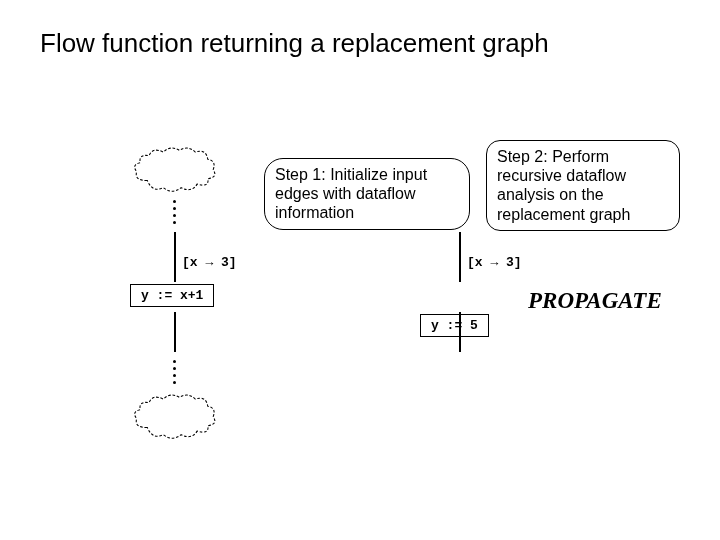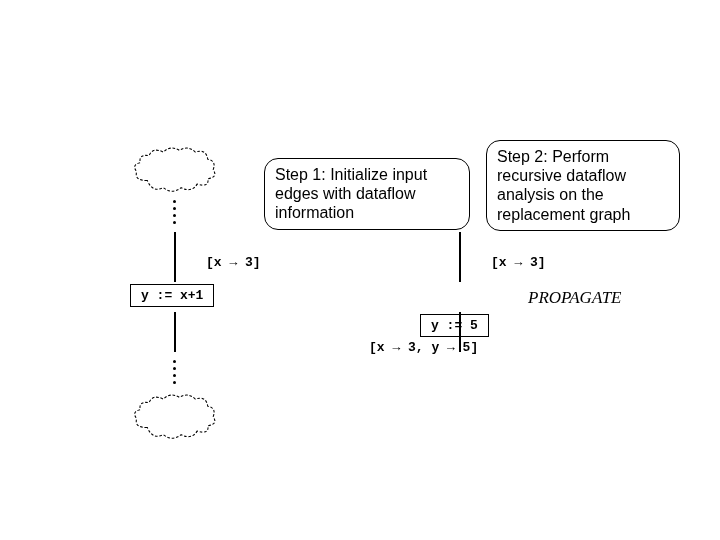--- a/index.html
+++ b/index.html
@@ -16,41 +16,42 @@
   .dots-top{top:196px;height:30px;}
   .dots-bot{top:356px;height:30px;}
   
   .edge{position:absolute;background:#000;width:2px;}
   .edge-in-left{left:174px;top:232px;height:50px;}
   .edge-out-left{left:174px;top:312px;height:40px;}
   .edge-in-right{left:459px;top:232px;height:50px;}
   .edge-out-right{left:459px;top:312px;height:40px;}
   
   .mono{font-family:"Courier New",monospace;font-size:13px;font-weight:bold;}
-  .lbl{position:absolute;white-space:nowrap;margin-left:24px;}
+  .lbl{position:absolute;white-space:nowrap;}
   .lbl-xl{left:182px;top:255px;}
   .lbl-xr{left:467px;top:255px;}
   .lbl-outr{left:345px;top:340px;}
   
   .node{position:absolute;border:1px solid #000;background:#fff;padding:3px 10px;text-align:center;}
   .node-left{left:130px;top:284px;}
   .node-right{left:420px;top:284px;margin-top:30px;}
   
   .step{position:absolute;border:1px solid #000;border-radius:14px;background:#fff;padding:6px 10px;font-size:16px;line-height:1.2;}
-  .step1{left:264px;top:158px;width:184px;}
+  .step1{left:264px;top:158px;width:184px;border-radius:19px;}
   .step2{left:486px;top:140px;width:172px;}
   
-  .propagate{position:absolute;left:528px;top:288px;font-family:"Times New Roman",serif;font-style:italic;font-weight:normal;font-size:17px;text-align:right;}
+  .propagate{position:absolute;left:528px;top:288px;font-family:"Times New Roman",serif;font-style:italic;font-weight:bold;font-size:23px;text-align:right;}
   .stepb{font-weight:400;}
 </style>
 </head>
 <body>
 
 <div class="slide">
 
+  <div class="title">Flow function returning a replacement graph</div>
 
   <div class="step step1">
     <span class="stepb">Step 1: Initialize input edges with dataflow information</span>
   </div>
   <div class="step step2">
     <span class="stepb">Step 2: Perform recursive dataflow analysis on the replacement graph</span>
   </div>
 
   <div class="cloud cloud-top">
     <svg viewBox="0 0 100 54">
@@ -80,17 +81,16 @@
   <div class="cloud cloud-bot">
     <svg viewBox="0 0 100 54">
       <path d="M20 40 Q5 40 8 30 Q2 22 12 20 Q10 10 22 12 Q26 2 38 8 Q46 0 56 6 Q66 0 74 8 Q86 4 88 16 Q98 18 94 28 Q100 36 88 38 Q90 48 76 44 Q70 54 58 48 Q48 56 38 48 Q26 54 20 40 Z" fill="#fff" stroke="#000" stroke-width="1.2" stroke-dasharray="3,2"></path>
     </svg>
   </div>
 
   <div class="edge edge-in-right"></div>
   <div class="lbl mono lbl-xr">[x → 3]</div>
   <div class="node mono node-right">y := 5</div>
   <div class="edge edge-out-right"></div>
-  <div class="lbl mono lbl-outr">[x → 3, y → 5]</div>
 
   <div class="propagate">PROPAGATE</div>
 
 </div>
 
 </body></html>

